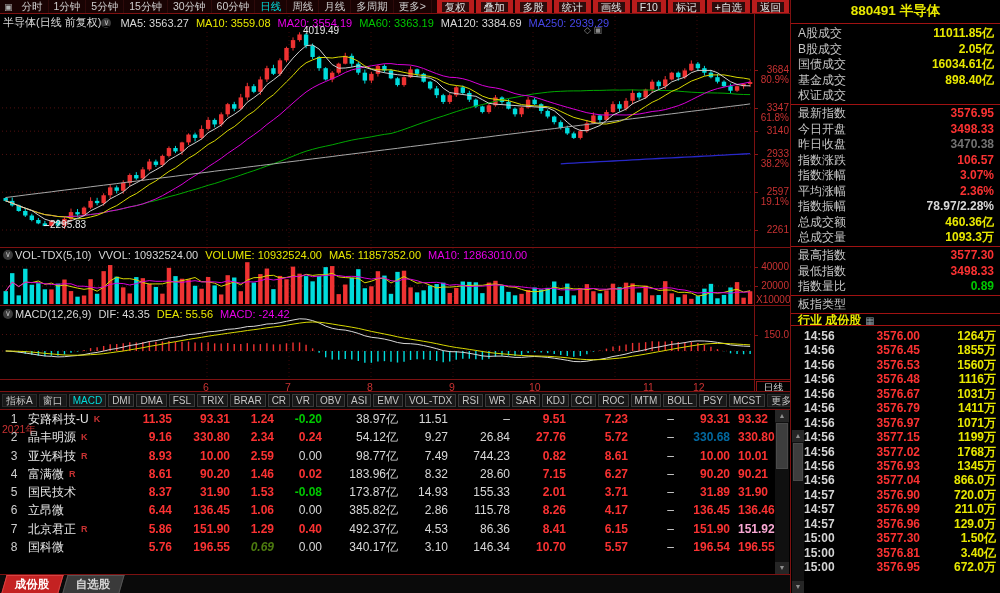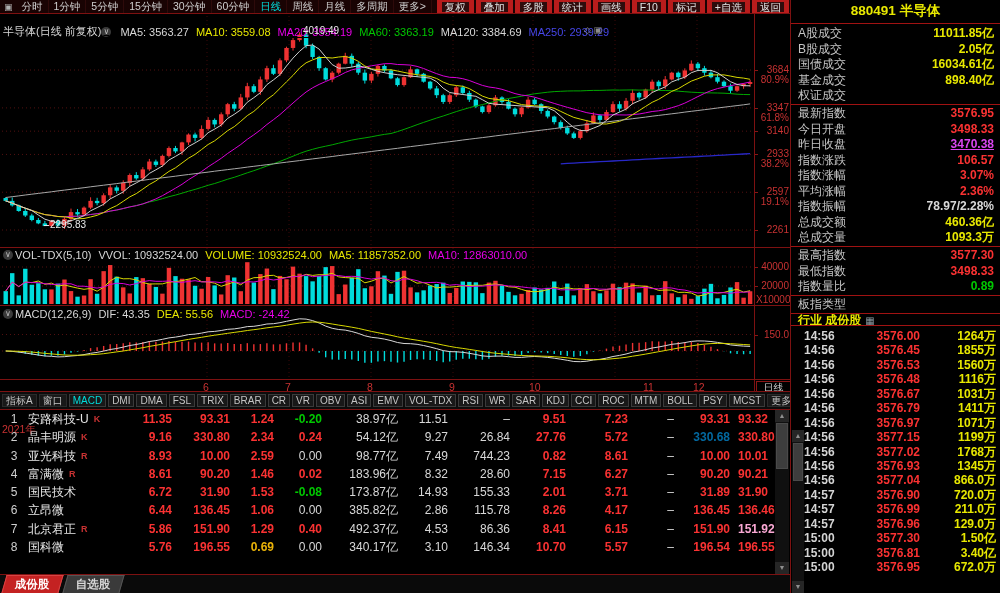--- a/index.html
+++ b/index.html
@@ -602,21 +602,21 @@
         <line x1="717.47" y1="337" x2="717.47" y2="335.08036335447946" stroke="#ee3232" stroke-width="1.4"></line>
         <line x1="724.0000000000001" y1="337" x2="724.0000000000001" y2="337.28031441356546" stroke="#00dcdc" stroke-width="1.4"></line>
         <line x1="730.5300000000001" y1="337" x2="730.5300000000001" y2="339.3447064404863" stroke="#00dcdc" stroke-width="1.4"></line>
         <line x1="737.0600000000001" y1="337" x2="737.0600000000001" y2="340.08737890750945" stroke="#00dcdc" stroke-width="1.4"></line>
         <line x1="743.59" y1="337" x2="743.59" y2="340.23645200217743" stroke="#00dcdc" stroke-width="1.4"></line>
         <line x1="750.1200000000001" y1="337" x2="750.1200000000001" y2="340.0403969815696" stroke="#00dcdc" stroke-width="1.4"></line>
         <polyline points="5.7,337.0 12.23,337.4 18.76,338.1 25.29,339.0 31.82,340.0 38.35,341.0 44.88,342.0 51.410000000000004,342.3 57.940000000000005,342.9 64.47,342.7 71,342.0 77.53,341.5 84.06,340.6 90.59,339.3 97.12,338.4 103.65,337.1 110.18,335.5 116.71000000000001,334.5 123.24000000000001,333.1 129.77,331.5 136.29999999999998,330.5 142.82999999999998,329.1 149.35999999999999,327.5 155.89,326.6 162.42,325.3 168.95,323.9 175.48,323.1 182.01,322.0 188.54,320.6 195.07,320.1 201.6,319.1 208.13,317.8 214.66,317.4 221.19,316.5 227.72,315.3 234.25,314.9 240.78,313.9 247.31,312.6 253.84,312.3 260.37,311.3 266.9,310.0 273.43,309.7 279.96,308.7 286.49,307.3 293.02,306.0 299.55,304.8 306.08,305.1 312.61,306.6 319.14,309.0 325.67,312.1 332.2,314.3 338.73,315.5 345.26,316.1 351.79,317.5 358.32,319.4 364.85,321.8 371.38,323.3 377.91,324.0 384.44,325.1 390.97,326.6 397.5,328.5 404.03000000000003,329.5 410.56,329.7 417.09000000000003,330.3 423.62,331.5 430.15,333.0 436.68,334.7 443.21,336.6 449.74,337.6 456.27,337.8 462.8,338.3 469.33,339.3 475.86,340.5 482.39,341.9 488.92,342.4 495.45,342.1 501.98,342.1 508.51,342.7 515.0400000000001,343.4 521.57,343.4 528.1,342.8 534.6300000000001,342.5 541.1600000000001,342.8 547.69,343.4 554.22,344.2 560.7500000000001,345.2 567.2800000000001,346.3 573.8100000000001,347.5 580.34,347.7 586.8700000000001,347.2 593.4000000000001,346.0 599.9300000000001,345.3 606.46,344.1 612.9900000000001,342.5 619.5200000000001,341.4 626.0500000000001,340.0 632.58,338.2 639.11,337.1 645.6400000000001,335.7 652.1700000000001,334.0 658.7,333.0 665.23,331.7 671.7600000000001,330.3 678.2900000000001,329.6 684.82,328.6 691.35,327.4 697.8800000000001,326.9 704.4100000000001,327.0 710.94,327.5 717.47,328.4 724.0000000000001,329.5 730.5300000000001,330.9 737.0600000000001,331.6 743.59,332.1 750.1200000000001,332.4" fill="none" stroke="#d8d8d8" stroke-width="1"></polyline>
         <polyline points="5.7,337.0 12.23,337.1 18.76,337.3 25.29,337.6 31.82,338.1 38.35,338.7 44.88,339.3 51.410000000000004,339.9 57.940000000000005,340.5 64.47,341.0 71,341.2 77.53,341.2 84.06,341.1 90.59,340.7 97.12,340.3 103.65,339.7 110.18,338.8 116.71000000000001,337.9 123.24000000000001,337.0 129.77,335.9 136.29999999999998,334.8 142.82999999999998,333.7 149.35999999999999,332.4 155.89,331.3 162.42,330.1 168.95,328.8 175.48,327.7 182.01,326.5 188.54,325.4 195.07,324.3 201.6,323.3 208.13,322.2 214.66,321.2 221.19,320.3 227.72,319.3 234.25,318.4 240.78,317.5 247.31,316.5 253.84,315.7 260.37,314.8 266.9,313.8 273.43,313.0 279.96,312.2 286.49,311.2 293.02,310.1 299.55,309.1 306.08,308.3 312.61,308.0 319.14,308.2 325.67,309.0 332.2,310.0 338.73,311.1 345.26,312.1 351.79,313.2 358.32,314.4 364.85,315.9 371.38,317.4 377.91,318.7 384.44,320.0 390.97,321.3 397.5,322.8 404.03000000000003,324.1 410.56,325.2 417.09000000000003,326.2 423.62,327.3 430.15,328.4 436.68,329.7 443.21,331.1 449.74,332.4 456.27,333.5 462.8,334.4 469.33,335.4 475.86,336.4 482.39,337.5 488.92,338.5 495.45,339.2 501.98,339.8 508.51,340.4 515.0400000000001,341.0 521.57,341.5 528.1,341.7 534.6300000000001,341.9 541.1600000000001,342.1 547.69,342.3 554.22,342.7 560.7500000000001,343.2 567.2800000000001,343.8 573.8100000000001,344.6 580.34,345.2 586.8700000000001,345.6 593.4000000000001,345.7 599.9300000000001,345.6 606.46,345.3 612.9900000000001,344.7 619.5200000000001,344.1 626.0500000000001,343.3 632.58,342.2 639.11,341.2 645.6400000000001,340.1 652.1700000000001,338.9 658.7,337.7 665.23,336.5 671.7600000000001,335.3 678.2900000000001,334.1 684.82,333.0 691.35,331.9 697.8800000000001,330.9 704.4100000000001,330.1 710.94,329.6 717.47,329.4 724.0000000000001,329.4 730.5300000000001,329.7 737.0600000000001,330.1 743.59,330.5 750.1200000000001,330.9" fill="none" stroke="#d8d800" stroke-width="1"></polyline>
       </svg>
 
-    <div class="paneHeader" style="top:11px;text-decoration:underline;">
+    <div class="paneHeader" style="top:2px;text-decoration:underline;">
       <span style="color:#d8d8d8;display:flex;align-items:center;">
         <span>半导体(日线 前复权)</span>
         <span class="circleicon">∨</span>
       </span>
       <span class="c-w">MA5: 3563.27</span>
       <span class="c-y">MA10: 3559.08</span>
       <span class="c-m">MA20: 3554.19</span>
       <span class="c-g">MA60: 3363.19</span>
       <span class="c-w">MA120: 3384.69</span>
       <span class="c-b">MA250: 2939.29</span>
@@ -806,21 +806,21 @@
         <div class="tcell" style="color: rgb(250, 50, 50);">6.27</div>
         <div class="tcell" style="color: rgb(216, 216, 216); font-weight: 400;">–</div>
         <div class="tcell" style="color: rgb(250, 50, 50);">90.20</div>
         <div class="tcell" style="color: rgb(250, 50, 50);">90.21</div>
       </div>
       <div class="trow">
         <div class="tnum">5</div>
         <div class="tname">
           <span>国民技术</span>
         </div>
-        <div class="tcell" style="color: rgb(250, 50, 50);">6.72</div>
+        <div class="tcell" style="color: rgb(250, 50, 50);">8.37</div>
         <div class="tcell" style="color: rgb(250, 50, 50);">31.90</div>
         <div class="tcell" style="color: rgb(250, 50, 50);">1.53</div>
         <div class="tcell" style="color: rgb(0, 200, 0);">-0.08</div>
         <div class="tcell" style="color: rgb(216, 216, 216); font-weight: 400;">173.87亿</div>
         <div class="tcell" style="color: rgb(216, 216, 216); font-weight: 400;">14.93</div>
         <div class="tcell" style="color: rgb(216, 216, 216); font-weight: 400;">155.33</div>
         <div class="tcell" style="color: rgb(250, 50, 50);">2.01</div>
         <div class="tcell" style="color: rgb(250, 50, 50);">3.71</div>
         <div class="tcell" style="color: rgb(216, 216, 216); font-weight: 400;">–</div>
         <div class="tcell" style="color: rgb(250, 50, 50);">31.89</div>
@@ -863,21 +863,21 @@
         <div class="tcell" style="color: rgb(250, 50, 50);">151.90</div>
         <div class="tcell" style="color: #f9a8d4;">151.92</div>
       </div>
       <div class="trow">
         <div class="tnum">8</div>
         <div class="tname">
           <span>国科微</span>
         </div>
         <div class="tcell" style="color: rgb(250, 50, 50);">5.76</div>
         <div class="tcell" style="color: rgb(250, 50, 50);">196.55</div>
-        <div class="tcell" style="color: #eab308;">0.69</div>
+        <div class="tcell" style="color: #4d7c0f; font-style: italic;">0.69</div>
         <div class="tcell" style="color: rgb(216, 216, 216); font-weight: 400;">0.00</div>
         <div class="tcell" style="color: rgb(216, 216, 216); font-weight: 400;">340.17亿</div>
         <div class="tcell" style="color: rgb(216, 216, 216); font-weight: 400;">3.10</div>
         <div class="tcell" style="color: rgb(216, 216, 216); font-weight: 400;">146.34</div>
         <div class="tcell" style="color: rgb(250, 50, 50);">10.70</div>
         <div class="tcell" style="color: rgb(250, 50, 50);">5.57</div>
         <div class="tcell" style="color: rgb(216, 216, 216); font-weight: 400;">–</div>
         <div class="tcell" style="color: rgb(250, 50, 50);">196.54</div>
         <div class="tcell" style="color: rgb(250, 50, 50);">196.55</div>
       </div>
@@ -930,21 +930,21 @@
         <div class="prow" style="top: 106px;">
           <span class="plabel">最新指数</span>
           <span class="pval" style="color: rgb(250, 50, 50);">3576.95</span>
         </div>
         <div class="prow" style="top: 121.5px;">
           <span class="plabel">今日开盘</span>
           <span class="pval" style="color: rgb(250, 50, 50);">3498.33</span>
         </div>
         <div class="prow" style="top: 137px;">
           <span class="plabel">昨日收盘</span>
-          <span class="pval" style="color: #d946ef; text-decoration: underline;">3470.38</span>
+          <span class="pval" style="color: #737373;">3470.38</span>
         </div>
         <div class="prow" style="top: 152.5px;">
           <span class="plabel">指数涨跌</span>
           <span class="pval" style="color: rgb(250, 50, 50);">106.57</span>
         </div>
         <div class="prow" style="top: 168px;">
           <span class="plabel">指数涨幅</span>
           <span class="pval" style="color: rgb(250, 50, 50);">3.07%</span>
         </div>
         <div class="prow" style="top: 183.5px;">

